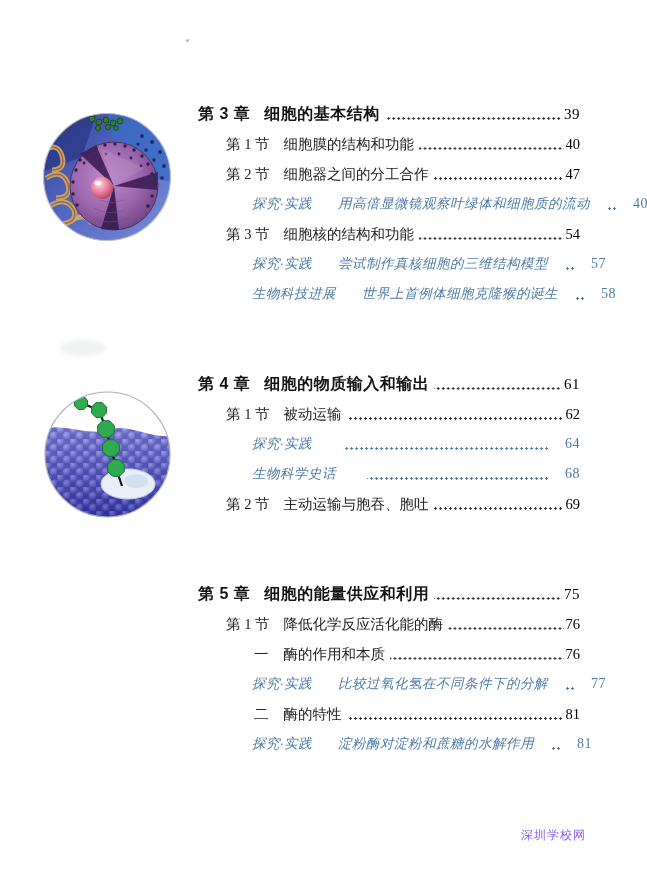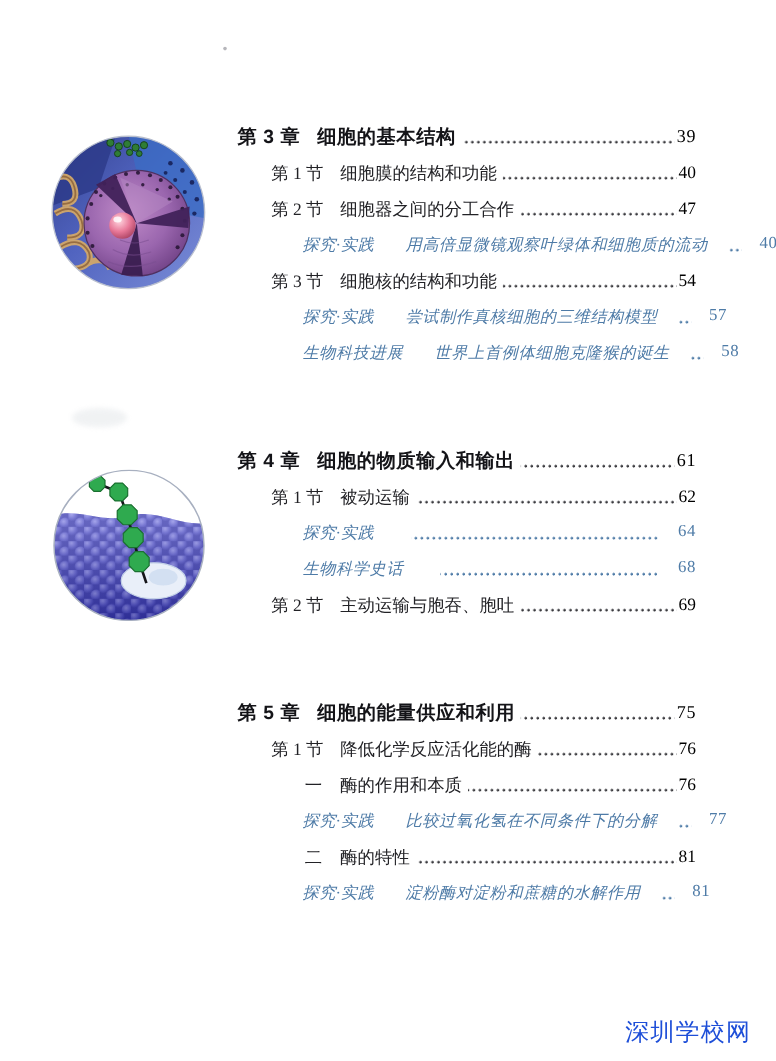--- a/index.html
+++ b/index.html
@@ -36,22 +36,22 @@
   .leader{flex:1;height:3px;align-self:flex-end;margin:0 2px 9px 5px;min-width:10px;
     background-image:radial-gradient(circle at 1.5px 1.5px, #3a3a3e 1px, rgba(0,0,0,0) 1.3px);
     background-size:5px 3px;background-repeat:repeat-x;background-position:right bottom;}
   .activity .leader{
     background-image:radial-gradient(circle at 1.5px 1.5px, #4e7ba7 1px, rgba(0,0,0,0) 1.3px);}
 
   .pg{font-style:normal;font-size:14.5px;color:#000000;font-family:"Liberation Serif", serif;}
   .chapter .pg{font-weight:normal;font-size:15px;}
   .activity .pg{color:#4e7ba7;font-size:14px;}
 
-  .watermark{position:absolute;left:521px;top:847px;font-size:20px;letter-spacing:1px;
-    color:#1d4ed8;font-family:"Liberation Serif", serif;}
+  .watermark{position:absolute;left:521px;top:827px;font-size:12px;letter-spacing:1px;
+    color:#8b5cf6;font-family:"Liberation Serif", serif;}
 </style>
 </head>
 <body>
 
 <div class="speck"></div>
 <div class="smudge"></div>
 
 <svg class="illus illus-1" viewBox="0 0 130 130">
   <defs>
     <clipPath id="c1clip">

